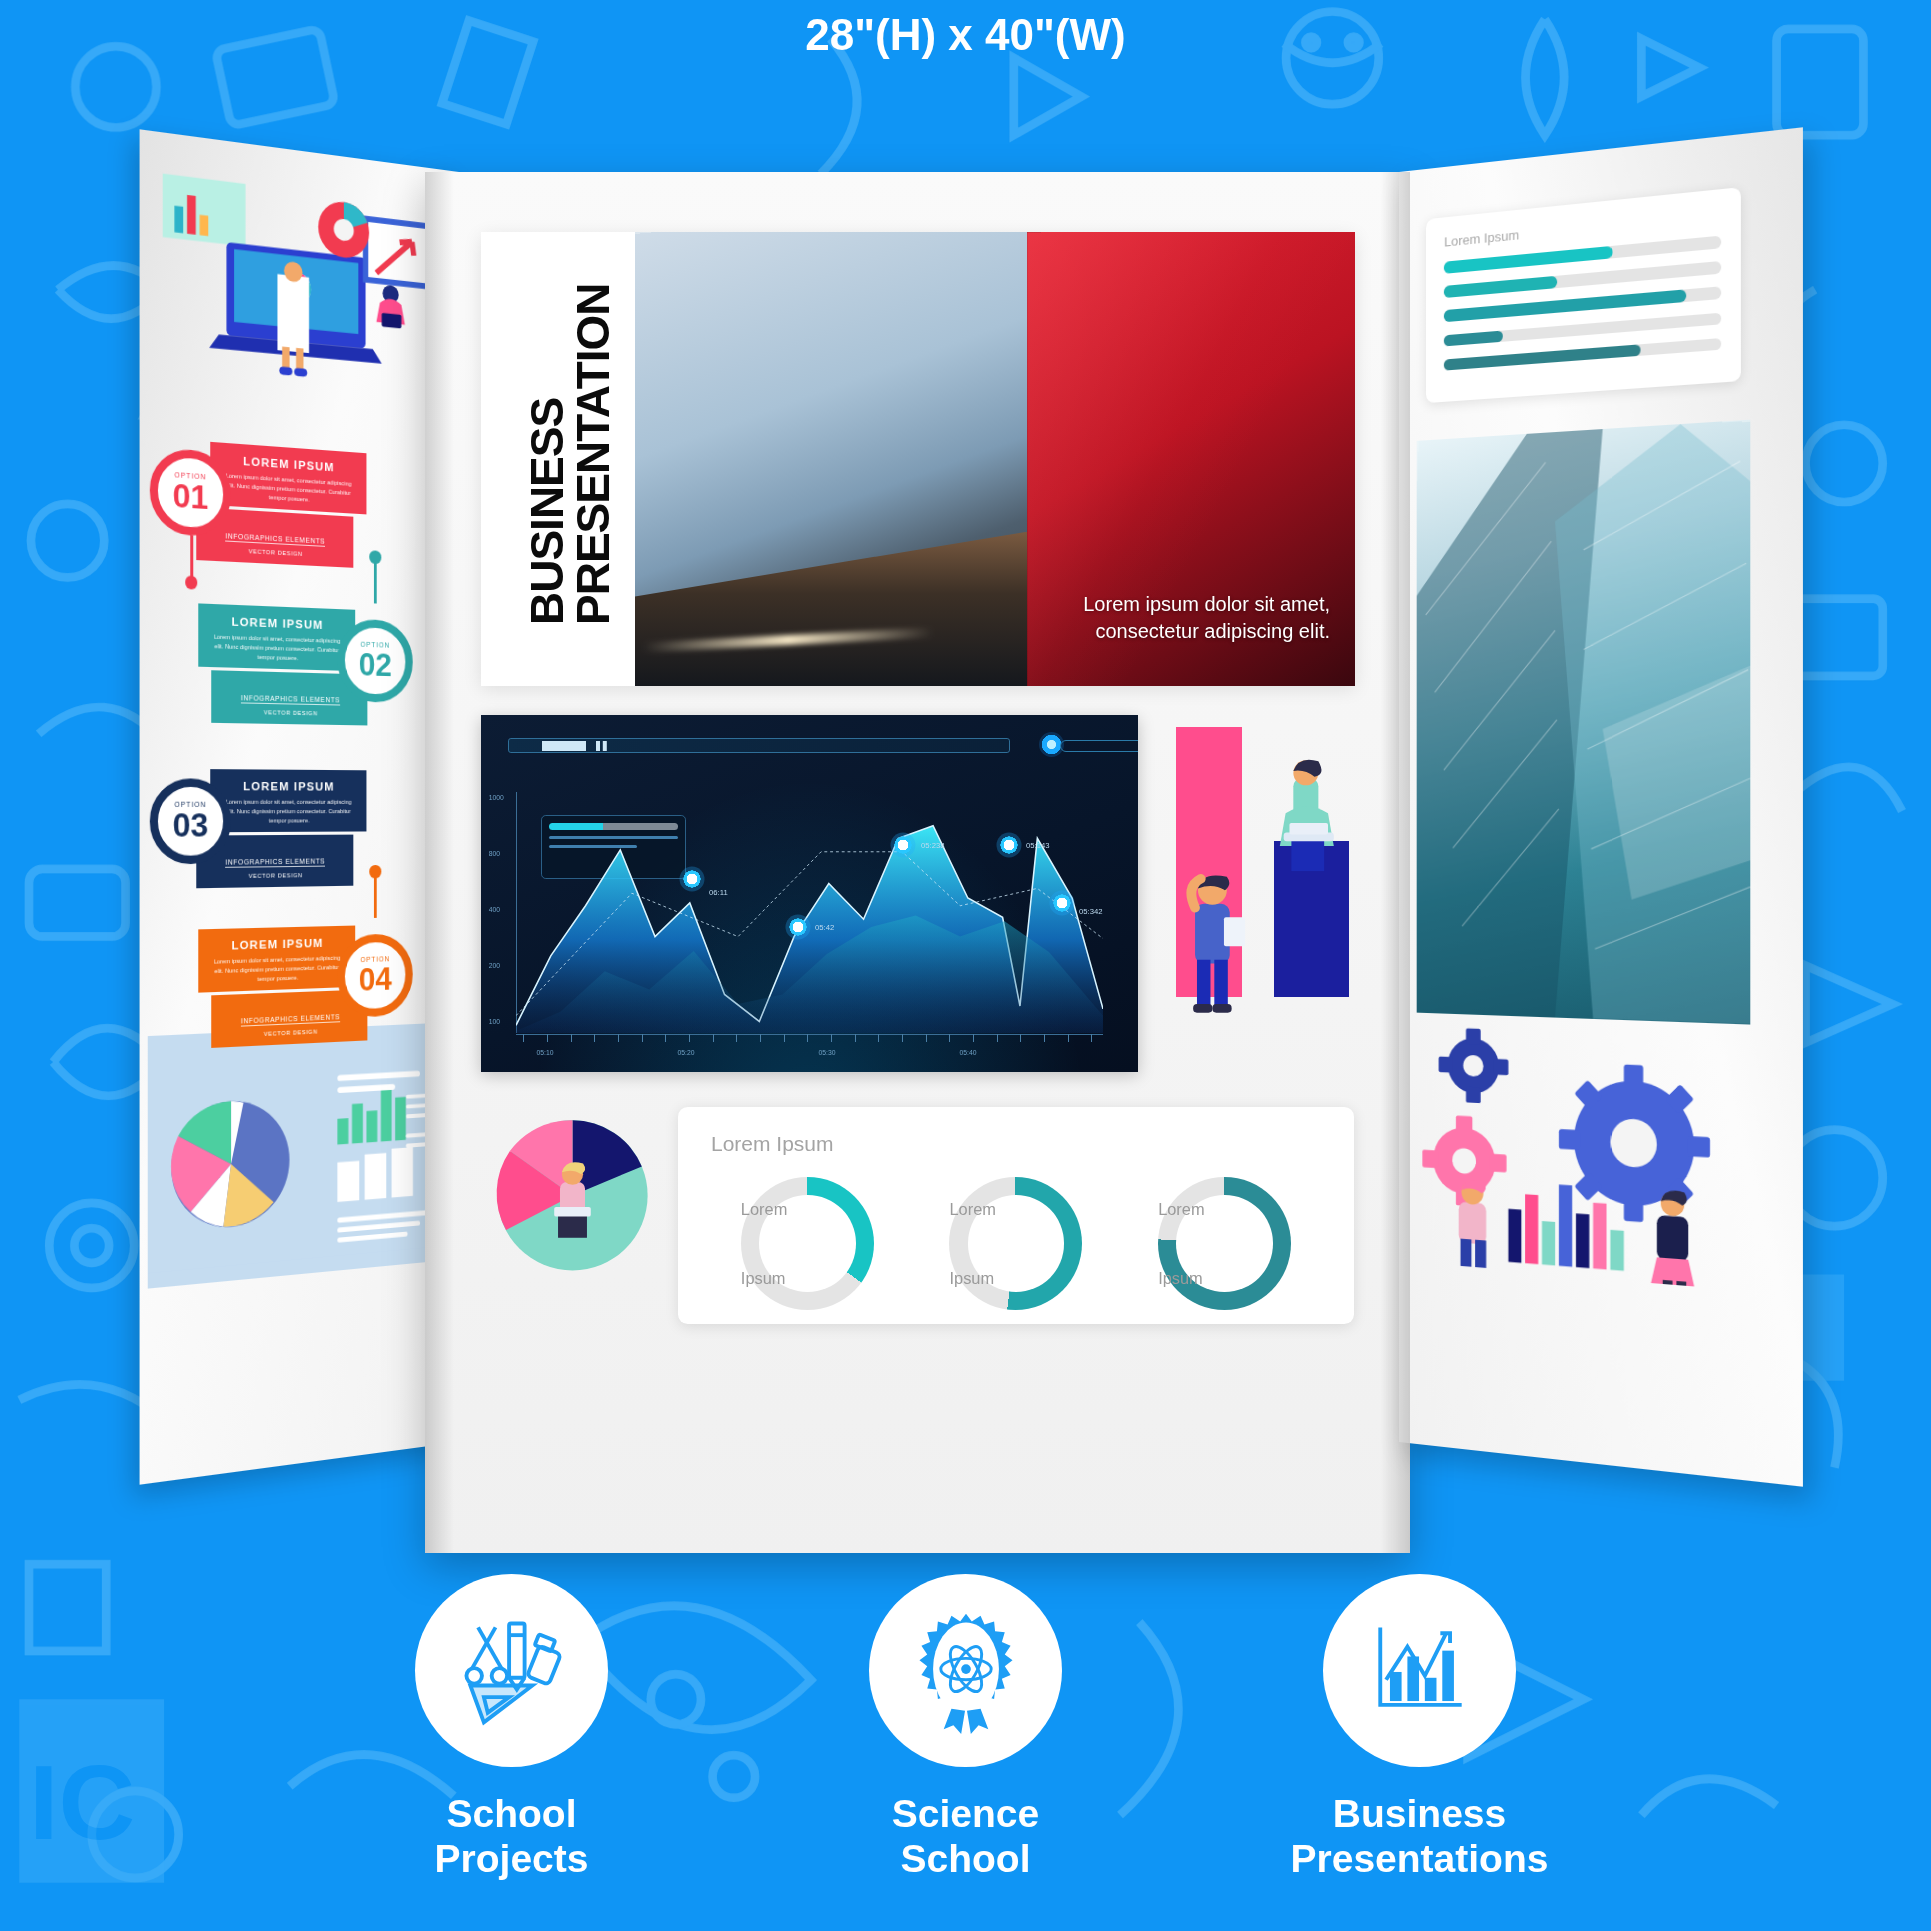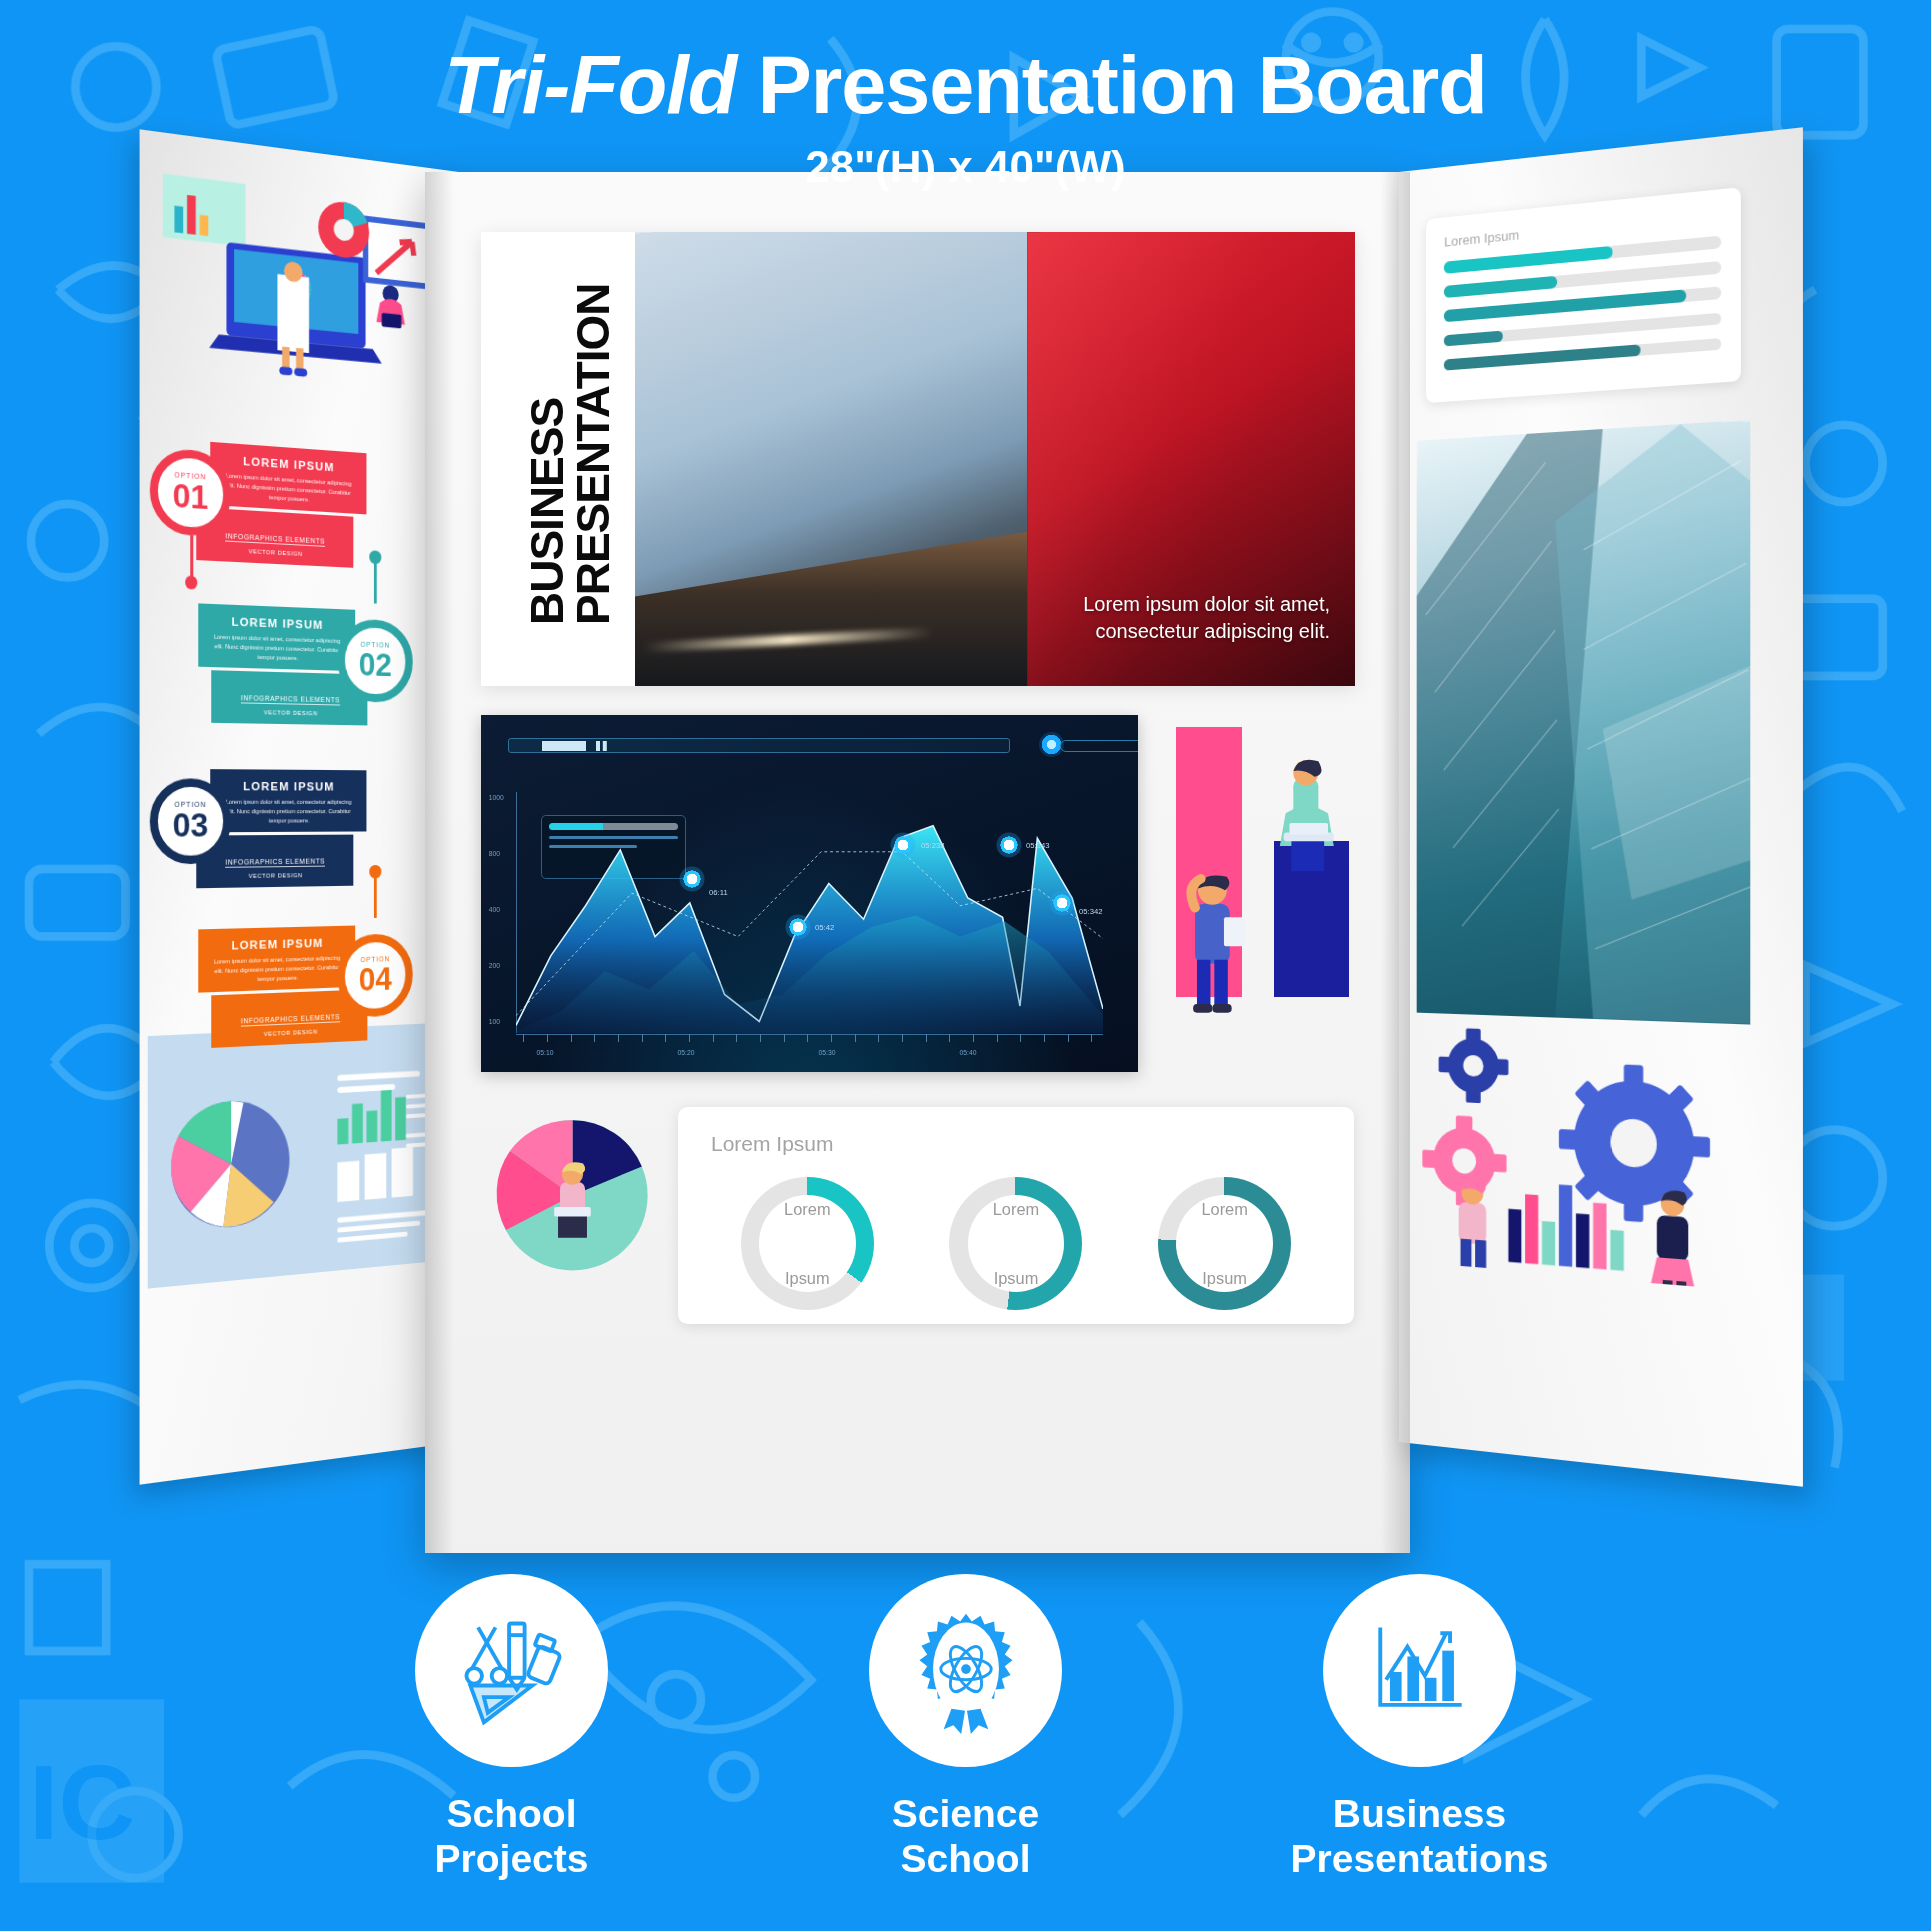--- a/index.html
+++ b/index.html
@@ -126,21 +126,21 @@
   .blue-bar { position:absolute; left:104px; top:126px; width:75px; height:156px; background:#1b1f9e; }
 
   .pie-ill { position:absolute; left:56px; top:929px; width:183px; height:183px; }
   .card-donuts { position:absolute; left:253px; top:935px; width:676px; height:217px;
                  background:#fff; border-radius:9.7px; box-shadow:0 2.9px 13.5px rgba(0,0,0,.10); }
   .card-donuts h4 { position:absolute; left:33px; top:25px; font-size:21px; font-weight:normal; color:#a4a4a4; }
   .donut-row { position:absolute; left:25px; top:70px; width:626px; display:flex; justify-content:space-around; }
   .donut { width:133px; height:133px; border-radius:50%; position:relative; }
   .donut .hole { position:absolute; inset:18.3px; background:#fff; border-radius:50%; }
   .donut .lbl { position:absolute; inset:0; display:flex; flex-direction:column;
-                align-items:center; justify-content:center; font-size:16.4px; color:#9a9a9a; line-height:1.25;gap:48px; }
+                justify-content:center; font-size:16.4px; color:#9a9a9a; line-height:1.25;gap:48px; }
 
   
   .lw-ill { position:absolute; left:15.4px; top:29px; width:299px; height:222px; }
   .opt { position:absolute; width:227px; height:145px; }
   .opt .badge { position:absolute; width:81px; height:81px; border-radius:50%;
                 background:#fff; display:flex; flex-direction:column; align-items:center; justify-content:center; z-index:3; }
   .opt .badge .ot { font-size:6.8px; letter-spacing:1px; }
   .opt .badge .on { font-size:32px; font-weight:bold; line-height:1; }
   .opt .body { position:absolute; top:7.7px; width:162px; height:60px; padding:9.7px 11.6px; color:#fff; z-index:2; }
   .opt .body .h { font-size:11.6px; font-weight:bold; letter-spacing:1.2px; text-align:center; }
@@ -223,24 +223,20 @@
   </g>
   <g fill="#3aabf7" opacity="0.55">
     <path d="M1640 1320 h270 v110 h-270 z"></path>
     <text x="1660" y="1408" font-family="Liberation Sans" font-size="92" font-weight="bold" fill="#0f95f5">MEN</text>
     <path d="M20 1760 h150 v190 H20 z"></path>
     <text x="30" y="1905" font-family="Liberation Sans" font-size="110" font-weight="bold" fill="#0f95f5">IC</text>
   </g>
 </svg>
 
 <div class="header">
-  <div class="title">
-    <span class="ital">Tri-Fold</span>
-    <span>Presentation Board</span>
-  </div>
   <div class="subtitle">28"(H) x 40"(W)</div>
 </div>
 
 <div class="board">
 
   <div class="wing wing-left">
     <div class="panel-inner">
 
       <svg class="lw-ill" viewBox="0 0 310 230">
         <rect x="8" y="10" width="86" height="62" fill="#b9f0e4"></rect>

